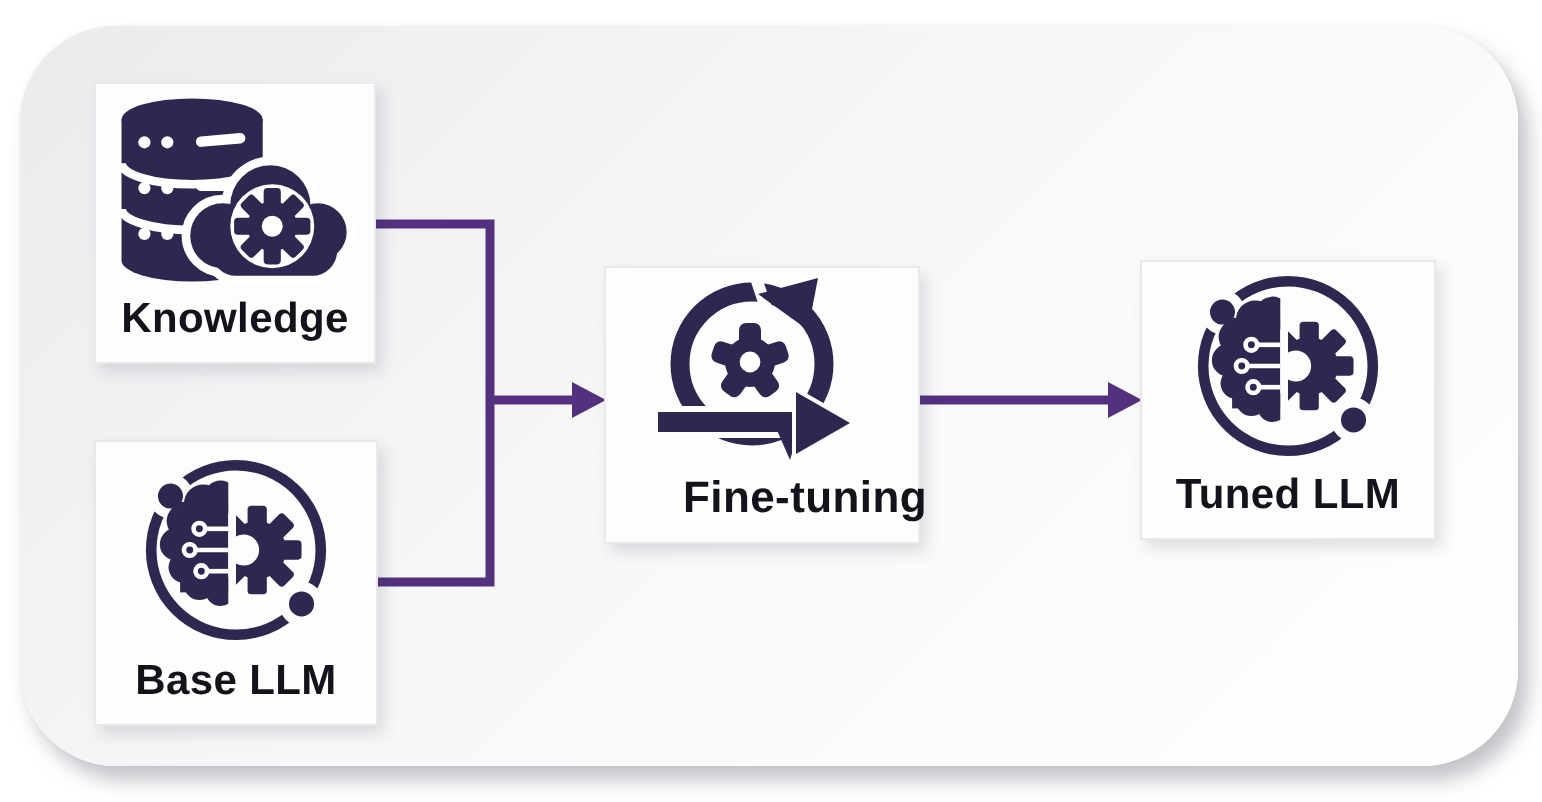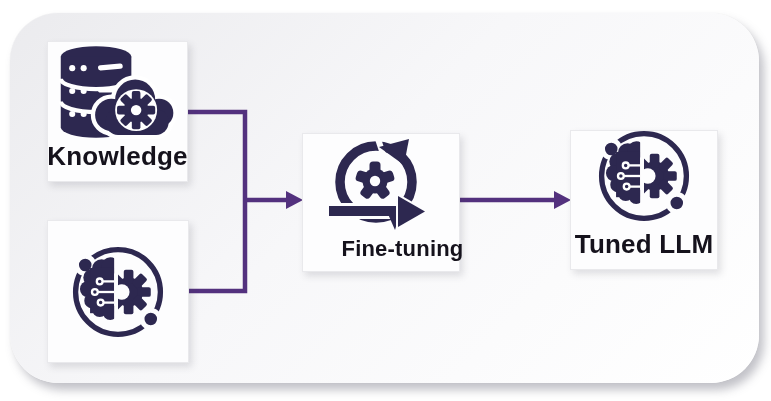--- a/index.html
+++ b/index.html
@@ -25,21 +25,21 @@
   }
   .node .icon-wrap{flex:1;display:flex;align-items:center;justify-content:center;width:100%;}
   .node .label{
     font-weight:700;color:var(--label,#15121c);letter-spacing:.2px;
     padding-bottom:9px;white-space:nowrap;
   }
   .n-knowledge{left:47px;top:41px;width:141px;height:141px;}
   .n-base{left:47px;top:220px;width:142px;height:143px;}
   .n-fine{left:302px;top:133px;width:158px;height:139px;}
   .n-tuned{left:570px;top:130px;width:148px;height:140px;justify-content:flex-end;}
-  .n-knowledge .label,.n-base .label,.n-tuned .label{font-size:26px;}
+  .n-knowledge .label,.n-base .label,.n-tuned .label{font-size:21px;}
   .n-fine .label{font-size:22px;margin-left:43px;}
   .ic{--dk:var(--icon,#2d2850);}
 </style>
 </head>
 <body>
 
 <div class="stage">
   <div class="panel"></div>
 
   <svg class="connector-layer" width="771" height="401" viewBox="0 0 771 401" aria-hidden="true">
@@ -146,20 +146,21 @@
             <rect x="-5" y="-23" width="10" height="14" rx="2" transform="rotate(135)"></rect>
             <rect x="-5" y="-23" width="10" height="14" rx="2" transform="rotate(180)"></rect>
             <rect x="-5" y="-23" width="10" height="14" rx="2" transform="rotate(225)"></rect>
             <rect x="-5" y="-23" width="10" height="14" rx="2" transform="rotate(270)"></rect>
             <rect x="-5" y="-23" width="10" height="14" rx="2" transform="rotate(315)"></rect>
           </g>
           <circle cx="59" cy="55" r="8" fill="#fdfdfe"></circle>
         </g>
       </svg>
     </div>
+    <div class="label">Base LLM</div>
   </div>
 
   <div class="node n-fine">
     <div class="icon-wrap">
       <svg class="ic" width="110" height="95" viewBox="0 0 110 95">
         <circle cx="50" cy="44" r="36" fill="none" stroke="var(--icon,#2d2850)" stroke-width="9.5"></circle>
 
         <path d="M51,-2 L61,28" stroke="#fdfdfe" stroke-width="6" fill="none"></path>
         <polygon points="53,9 83,1 78,27" fill="var(--icon,#2d2850)"></polygon>
 

